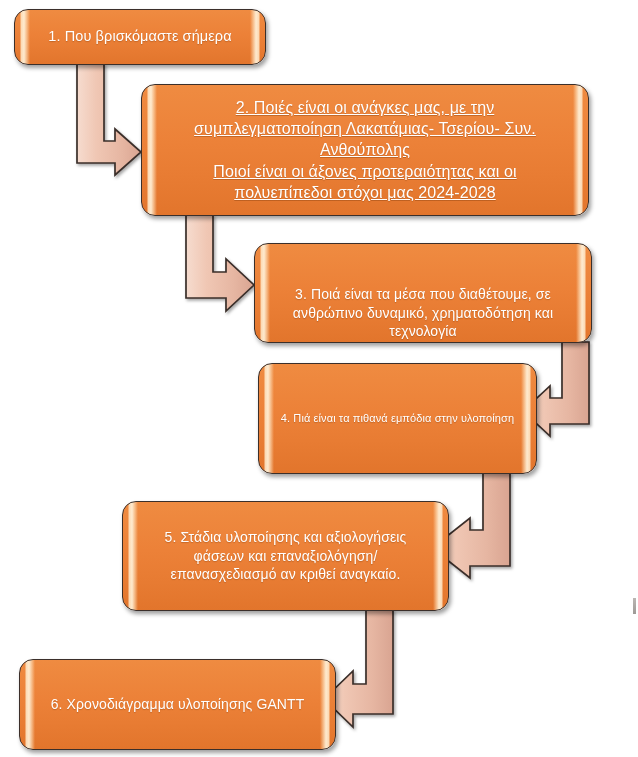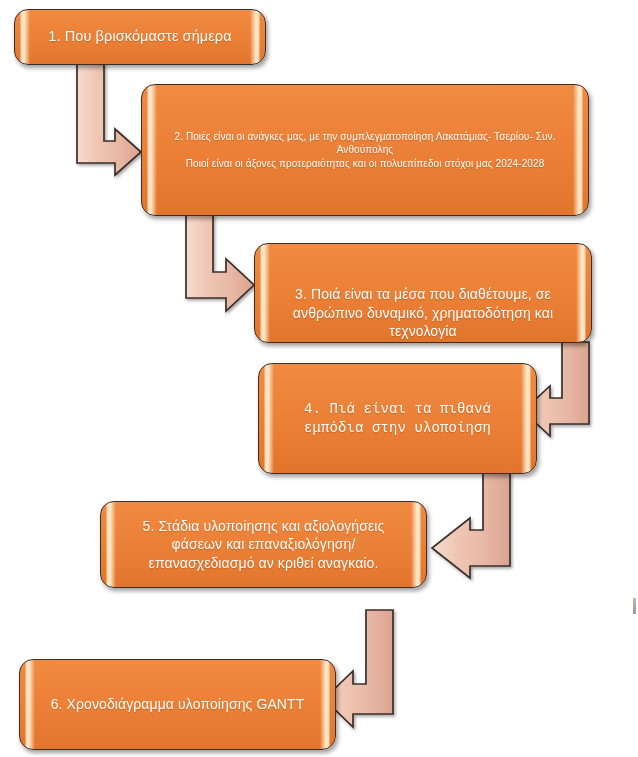--- a/index.html
+++ b/index.html
@@ -53,23 +53,23 @@
   .node-label {
     color: #ffffff;
     text-align: center;
     line-height: 1.32;
     font-size: 14px;
     letter-spacing: 0.1px;
     white-space: pre-line;
     text-shadow: 0 1px 1px rgba(120,55,10,0.35);
   }
   .node.n1 .node-label { font-size: 14.5px; }
-  .node.n2 .node-label { font-size: 10px; }
+  .node.n2 .node-label { font-size: 16px; text-decoration: underline; }
   .node.n3 .node-label { font-size: 14px; margin-top: 40px; }
-  .node.n4 .node-label { font-size: 14px; font-family: Liberation Mono, monospace; }
+  .node.n4 .node-label { font-size: 11px; }
   .node.n5 .node-label { font-size: 14px; }
   .node.n6 .node-label { font-size: 14px; }
 
   
   .arrow-layer {
     position: absolute;
     left: 0;
     top: 0;
     width: 638px;
     height: 757px;
@@ -144,21 +144,21 @@
   </div>
 
   <div class="node n3" style="left:254px; top:243px; width:338px; height:100px;">
     <span class="node-label">3. Ποιά είναι τα μέσα που διαθέτουμε, σε ανθρώπινο δυναμικό, χρηματοδότηση και τεχνολογία</span>
   </div>
 
   <div class="node n4" style="left:258px; top:363px; width:279px; height:111px;">
     <span class="node-label">4. Πιά είναι τα πιθανά εμπόδια στην υλοποίηση</span>
   </div>
 
-  <div class="node n5" style="left:100px; top:501px; width:327px; height:87px;">
+  <div class="node n5" style="left:122px; top:501px; width:327px; height:110px;">
     <span class="node-label">5. Στάδια υλοποίησης και αξιολογήσεις φάσεων  και επαναξιολόγηση/ επανασχεδιασμό αν κριθεί αναγκαίο.</span>
   </div>
 
   <div class="node n6" style="left:19px; top:659px; width:317px; height:91px;">
     <span class="node-label">6. Χρονοδιάγραμμα υλοποίησης GANTT</span>
   </div>
 
   <div class="edge-artifact" style="left:633px; top:598px;"></div>
 
 </div>

